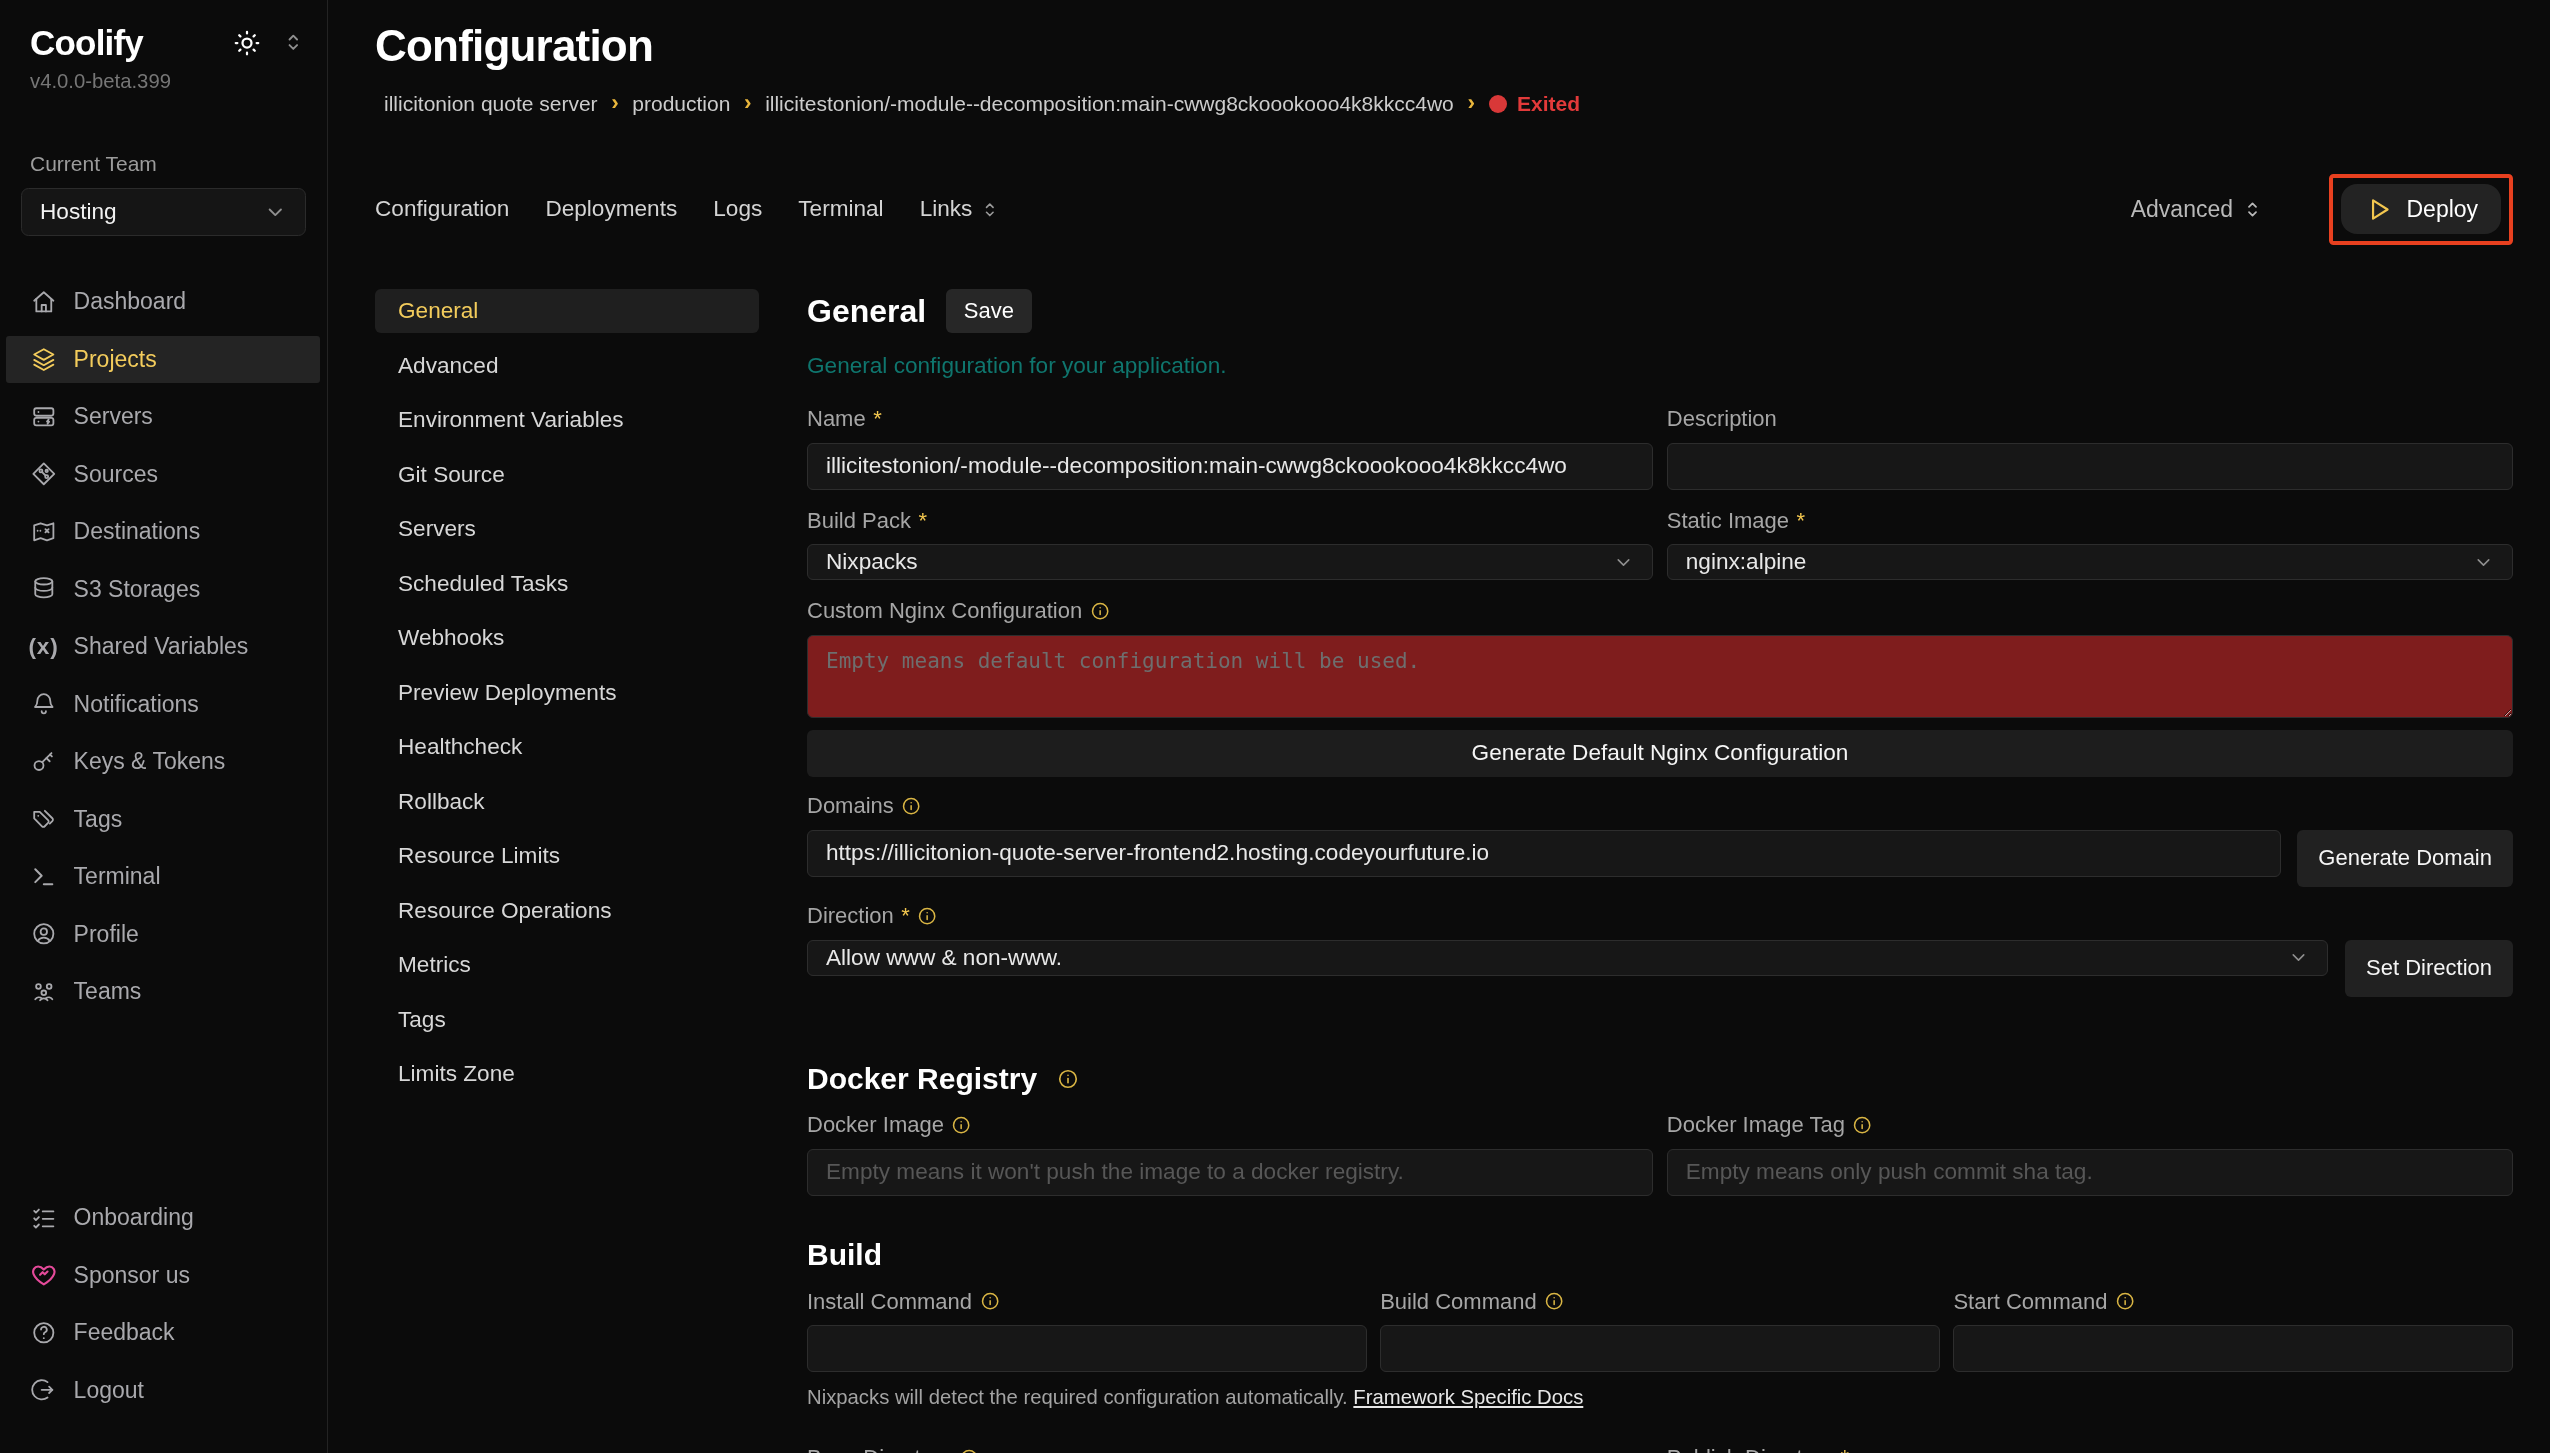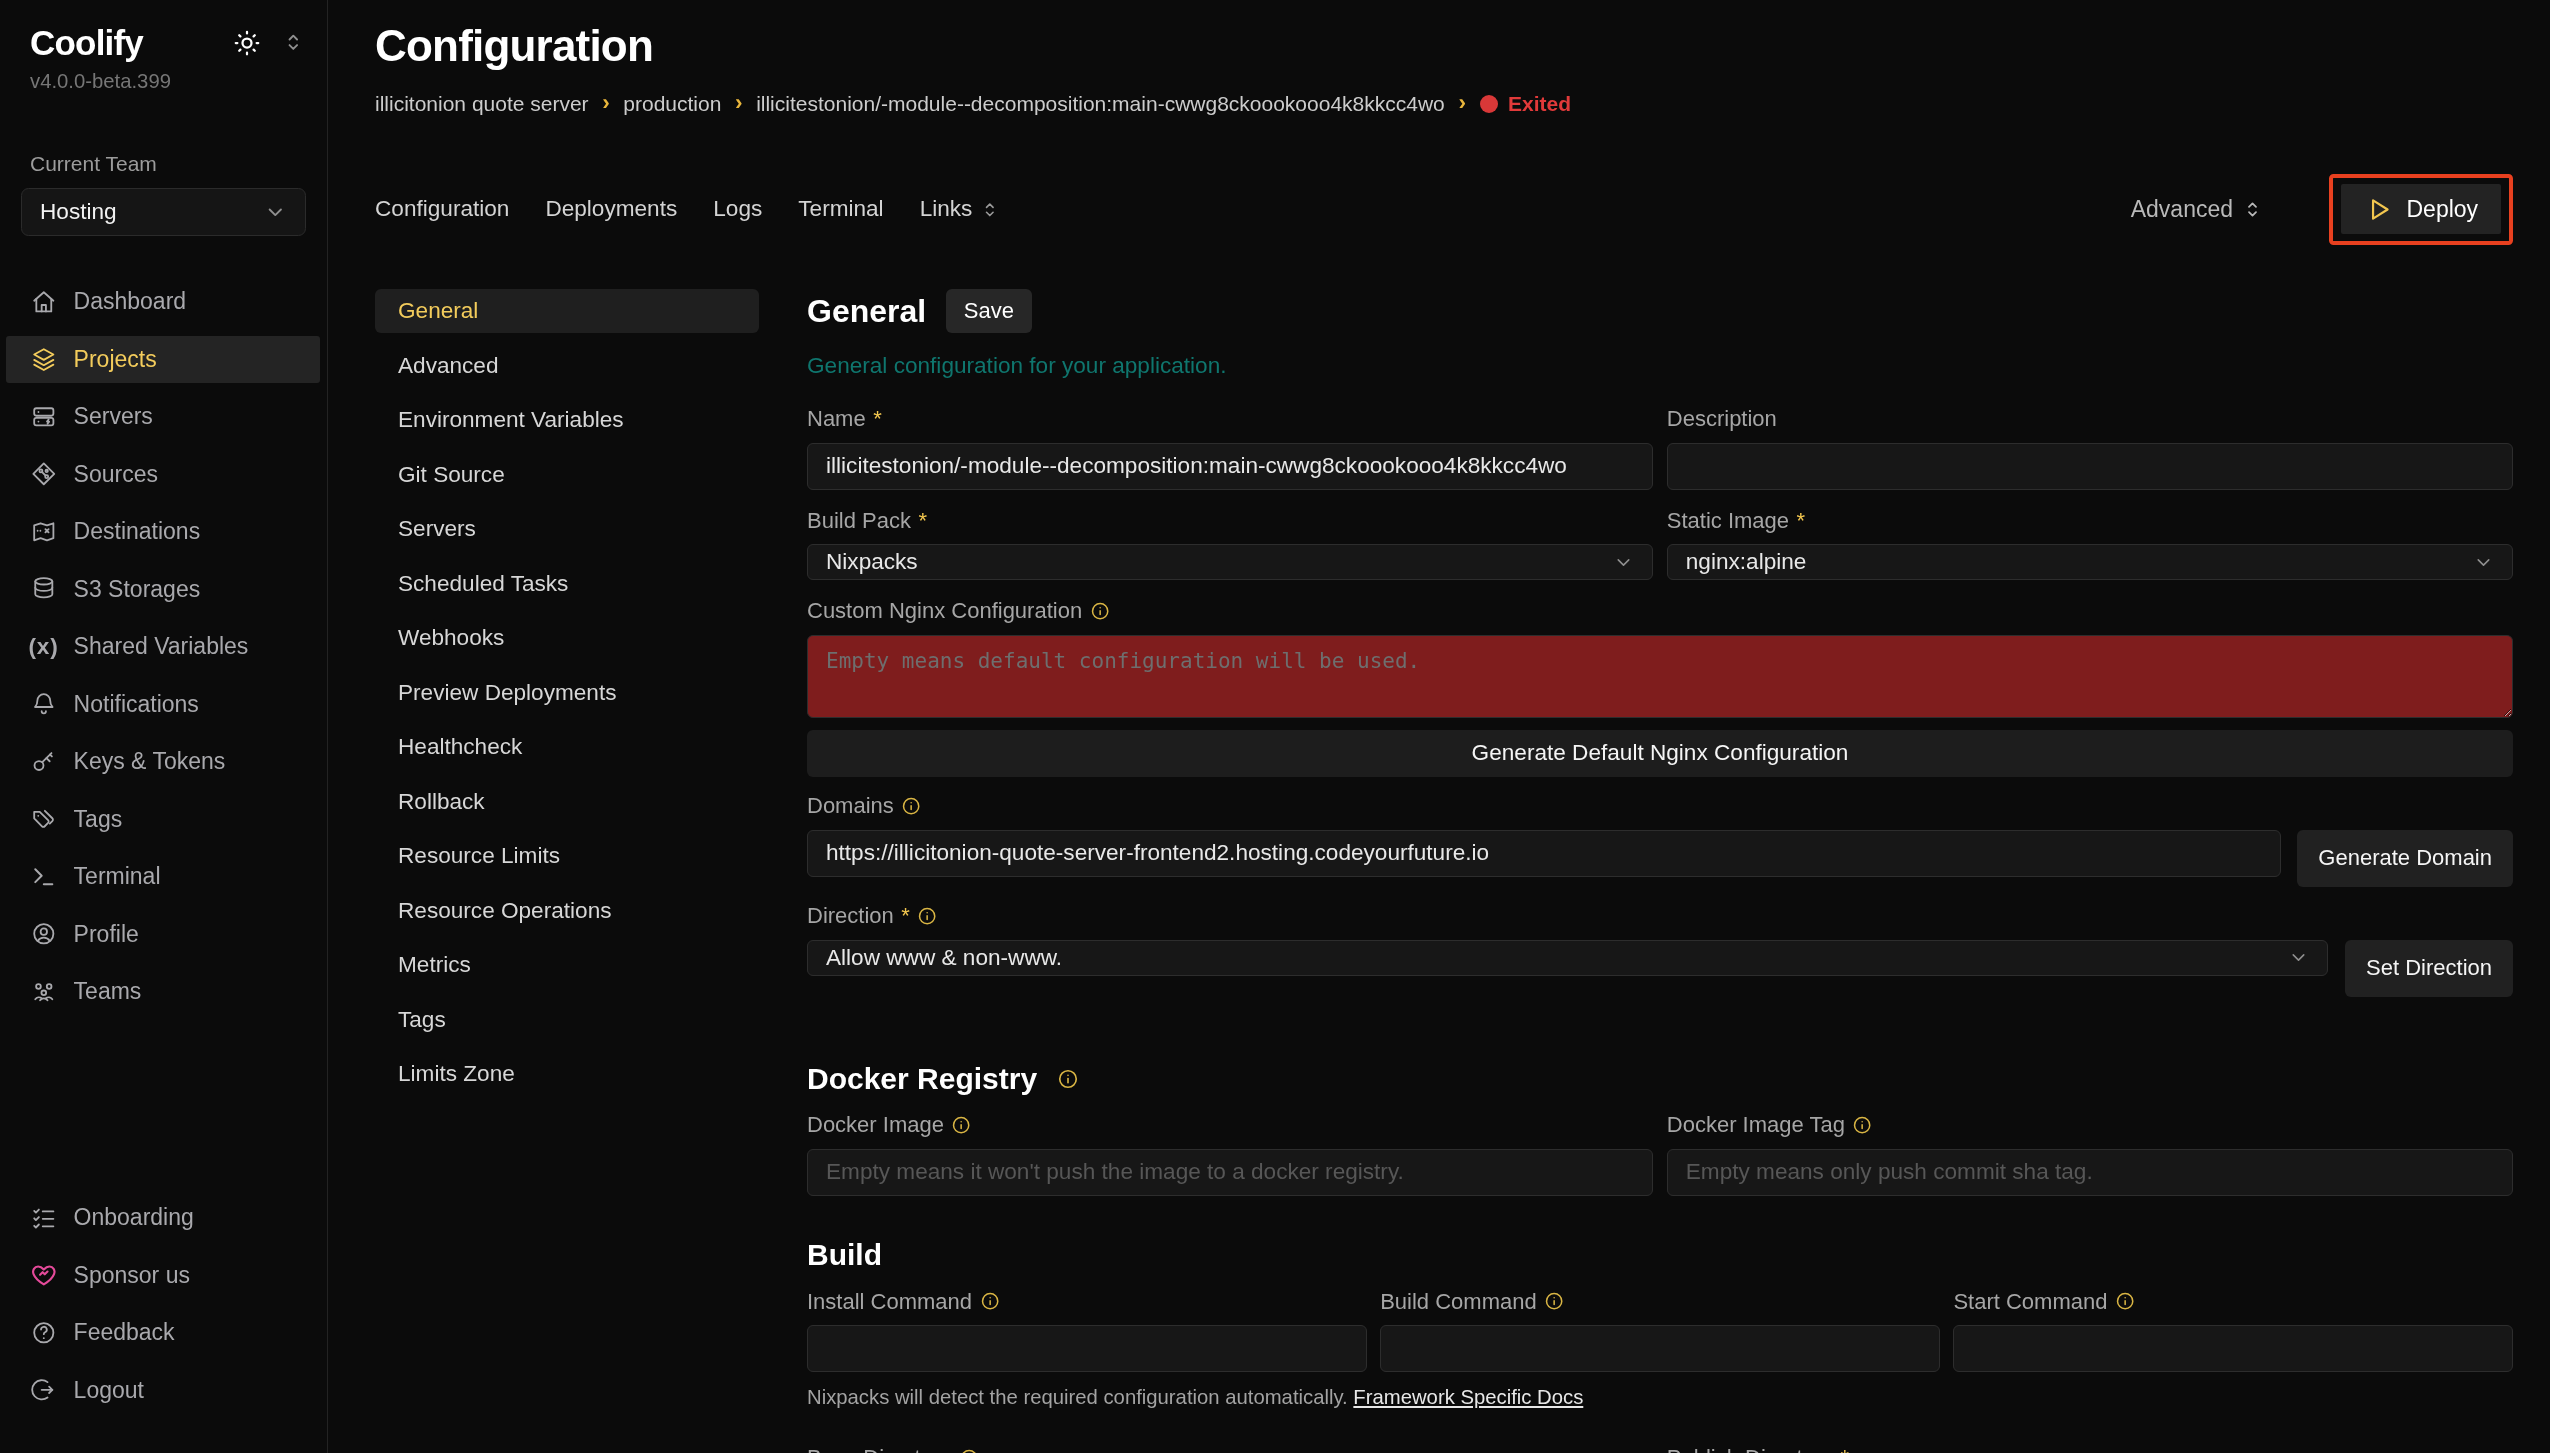--- a/index.html
+++ b/index.html
@@ -41,34 +41,34 @@
   .nav-item .nicon { width:27px; display:flex; justify-content:center; color:#a9a9ad; }
   .nav-item.active { background:#242424; color:#f3cc5c; }
   .nav-item.active .nicon { color:#f3cc5c; }
   .var-icon { font-size:22.6px; font-weight:700; letter-spacing:0.8px; }
   .nav-footer { margin-top:auto; }
   .pink { color:#e54a9a !important; }
 
   
   .main { flex:1; padding:21px 37px 0 47px; display:flex; flex-direction:column; }
   h1.page-title { font-size:44px; font-weight:700; letter-spacing:-0.8px; }
-  .breadcrumb { margin-top:19.6px; display:flex; align-items:center; gap:13.6px; font-size:21px; color:#cccccc; white-space:nowrap; }
+  .breadcrumb { margin-top:19.6px; display:flex; align-items:center; gap:13.6px; font-size:21px; color:#cccccc; white-space:nowrap;margin-left:9px; }
   .crumb { cursor:pointer; }
   .crumb-sep { color:#e9b63c; font-size:22.6px; font-weight:700; transform:translateY(-1.5px); }
   .status { display:flex; align-items:center; gap:10.5px; }
   .status-dot { width:18px; height:18px; border-radius:50%; background:#d93838; }
   .status-text { color:#e23a3a; font-size:21px; font-weight:700; }
 
   .tabbar { margin-top:57px; display:flex; align-items:center; gap:36px; min-height:66px; }
   .tab { font-size:22.6px; color:#d4d4d4; cursor:pointer; display:flex; align-items:center; gap:7.5px; }
   .tab .chev { color:#9a9a9a; }
   .advanced { margin-left:auto; margin-right:30px; display:flex; align-items:center; gap:9px; color:#b9b9b9; font-size:23px; cursor:pointer; }
   .deploy-annotation { border:4.5px solid #e8401f; border-radius:4.5px; padding:6.8px 8.3px; }
   .deploy-btn {
-    background:#232323; border:none; border-radius:2px; height:50px;
+    background:#232323; border:none; border-radius:16px; height:50px;
     display:flex; align-items:center; gap:13.6px; padding:0 22.6px;
     color:#fff; font-size:23px; cursor:pointer; font-family:inherit;
   }
   .deploy-btn .play { color:#f3c74f; }
 
   .content { display:flex; margin-top:44px; flex:1; min-height:0; }
 
   
   .subnav { width:384px; min-width:384px; display:flex; flex-direction:column; }
   .subnav-item {

